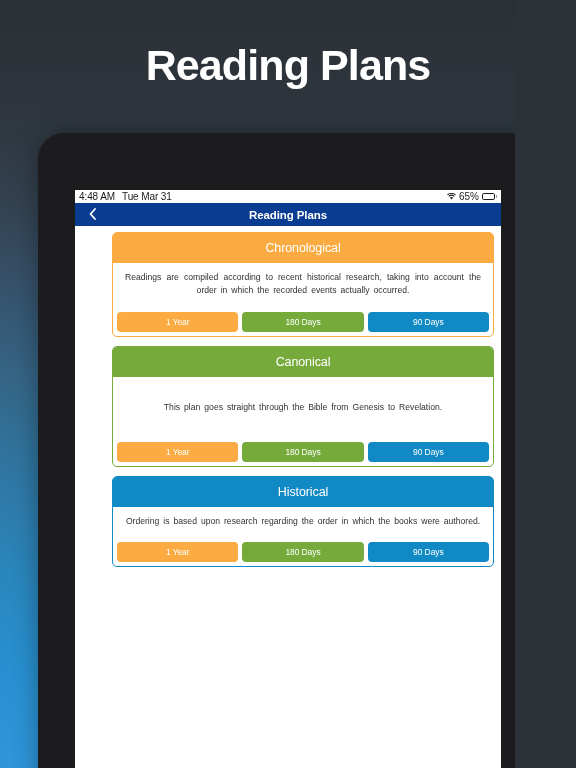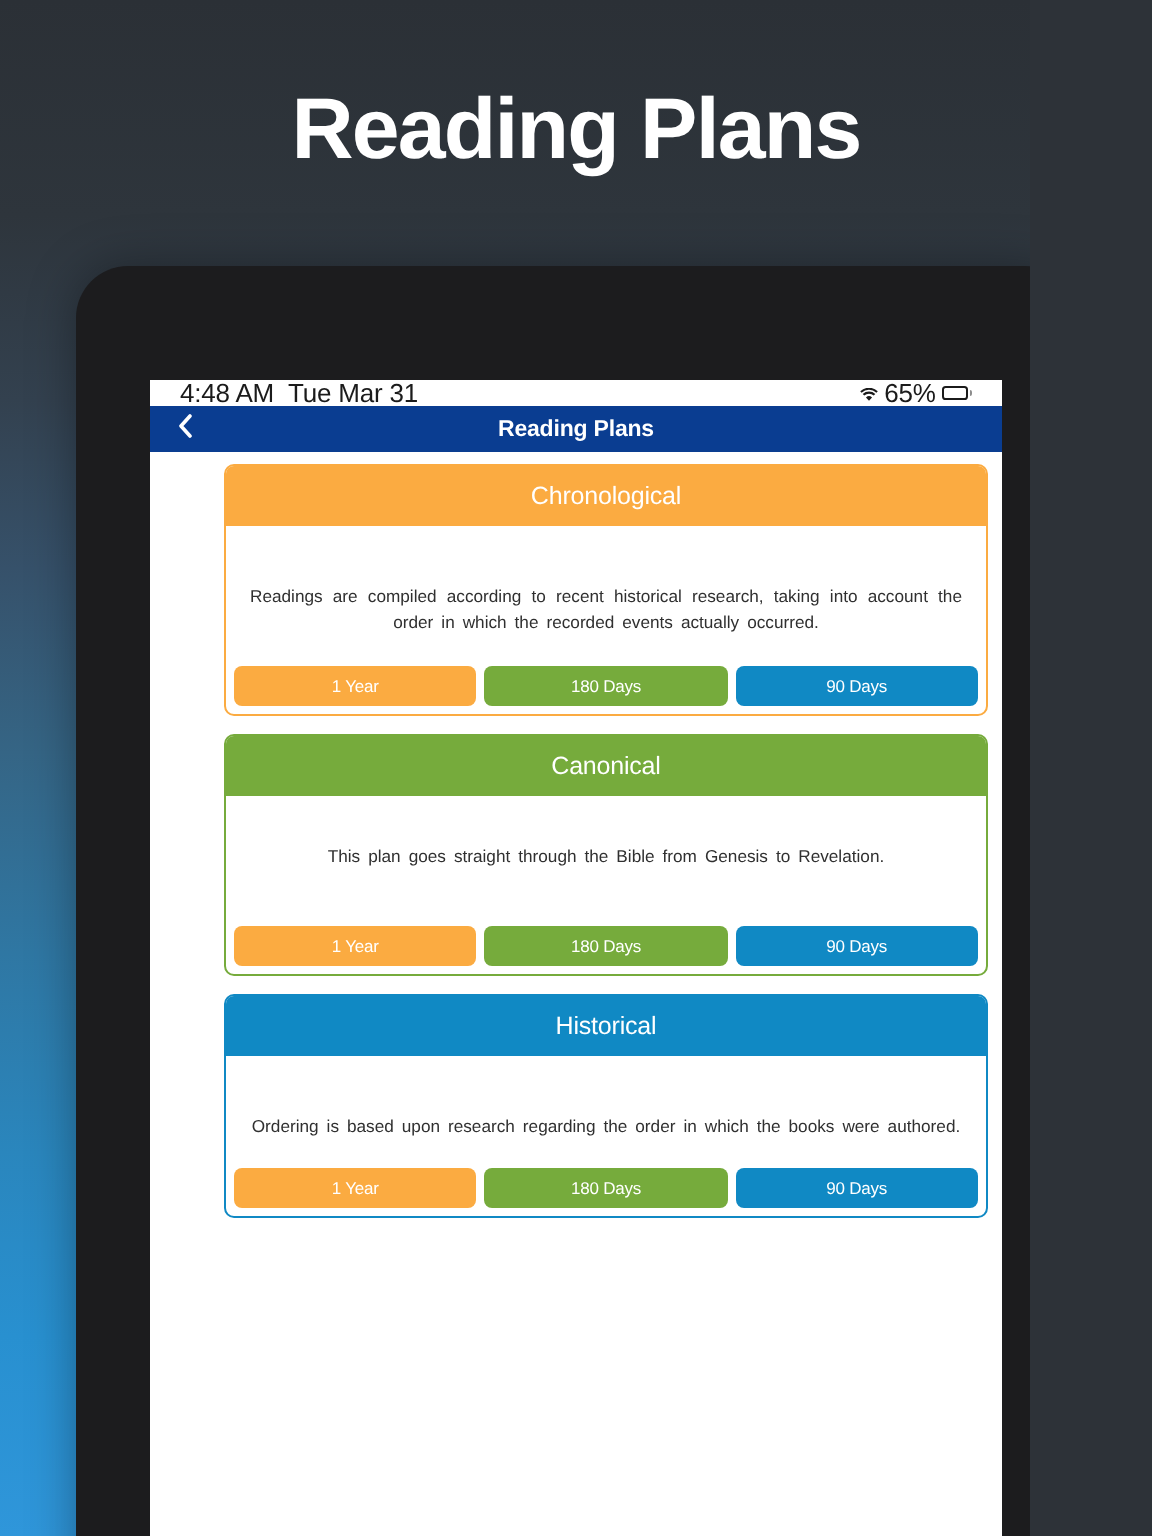--- a/index.html
+++ b/index.html
@@ -68,23 +68,23 @@
     overflow: hidden;
   }
 
   
   .statusbar {
     height: 13px;
     background: #ffffff;
     display: flex;
     align-items: center;
     justify-content: space-between;
-    padding: 0 15px;
+    padding: 0 4px;
     box-sizing: border-box;
-    font-size: 13px;
+    font-size: 10px;
     color: #1b1b1b;
     letter-spacing: -0.1px;
   }
   .sb-left { display: flex; align-items: center; gap: 7px; }
   .sb-right { display: flex; align-items: center; gap: 3px; }
 
   .wifi-icon { display: block; }
   .battery {
     display: inline-flex;
     align-items: center;
@@ -157,21 +157,21 @@
     margin-left: 30px;
   }
   .card-header {
     text-align: center;
     color: #ffffff;
     font-size: 12.5px;
     padding: 8px 4px 8px 4px;
     letter-spacing: -0.1px;
   }
   .card-body {
-    padding: 29px 12px 10px 12px;
+    padding: 8px 12px 10px 12px;
     text-align: justify;
     text-align-last: center;
     font-size: 8.6px;
     color: #303030;
     line-height: 1.55;
     word-spacing: 1.6px;
   }
   .card-body.short {
     padding-top: 24px;
     padding-bottom: 24px;

